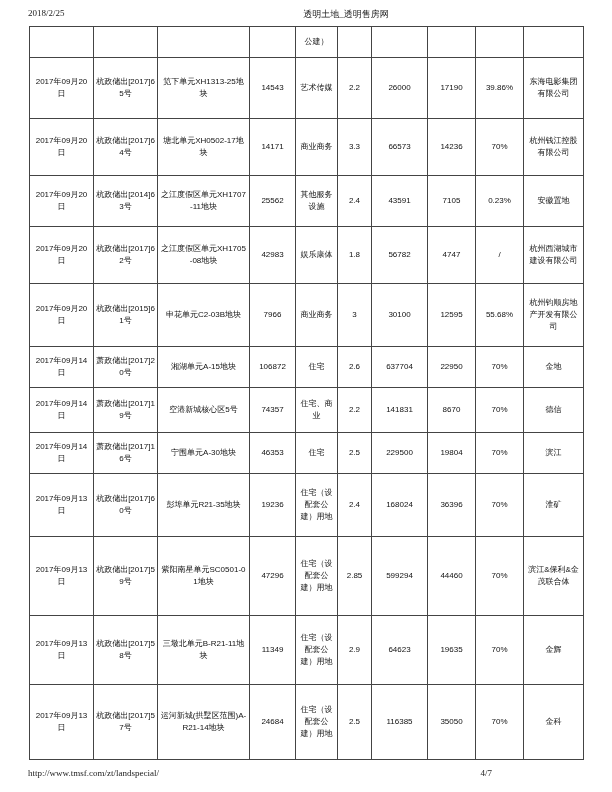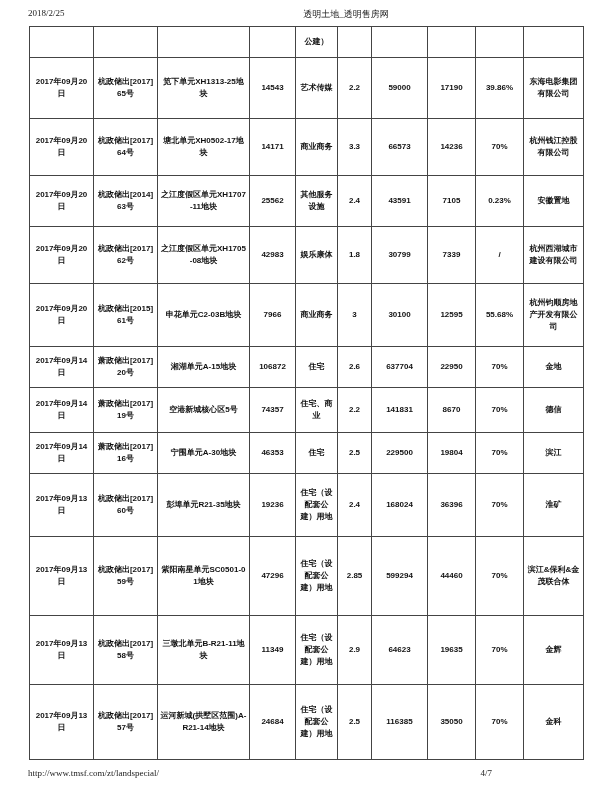--- a/index.html
+++ b/index.html
@@ -59,21 +59,21 @@
   }
   table.land-table {
     position: absolute;
     top: 26px;
     left: 29px;
     width: 554px;
     border-collapse: collapse;
     table-layout: fixed;
     font-family: "Liberation Sans", sans-serif;
     font-size: 8px;
-    font-weight: 700;
+    font-weight: 400;
     color: #111;
   }
   table.land-table td {
     border: 1px solid #444;
     text-align: center;
     vertical-align: middle;
     padding: 3px 2px;
     line-height: 1.5;
     word-break: break-all;
     overflow: hidden;
@@ -127,21 +127,21 @@
         <td></td>
         <td></td>
       </tr>
       <tr>
         <td>2017年09月20日</td>
         <td>杭政储出[2017]65号</td>
         <td>笕下单元XH1313-25地块</td>
         <td>14543</td>
         <td>艺术传媒</td>
         <td>2.2</td>
-        <td>59000</td>
+        <td>26000</td>
         <td>17190</td>
         <td>39.86%</td>
         <td>东海电影集团有限公司</td>
       </tr>
       <tr>
         <td>2017年09月20日</td>
         <td>杭政储出[2017]64号</td>
         <td>塘北单元XH0502-17地块</td>
         <td>14171</td>
         <td>商业商务</td>
@@ -163,22 +163,22 @@
         <td>0.23%</td>
         <td>安徽置地</td>
       </tr>
       <tr>
         <td>2017年09月20日</td>
         <td>杭政储出[2017]62号</td>
         <td>之江度假区单元XH1705-08地块</td>
         <td>42983</td>
         <td>娱乐康体</td>
         <td>1.8</td>
-        <td>30799</td>
-        <td>7339</td>
+        <td>56782</td>
+        <td>4747</td>
         <td>/</td>
         <td>杭州西湖城市建设有限公司</td>
       </tr>
       <tr>
         <td>2017年09月20日</td>
         <td>杭政储出[2015]61号</td>
         <td>申花单元C2-03B地块</td>
         <td>7966</td>
         <td>商业商务</td>
         <td>3</td>

